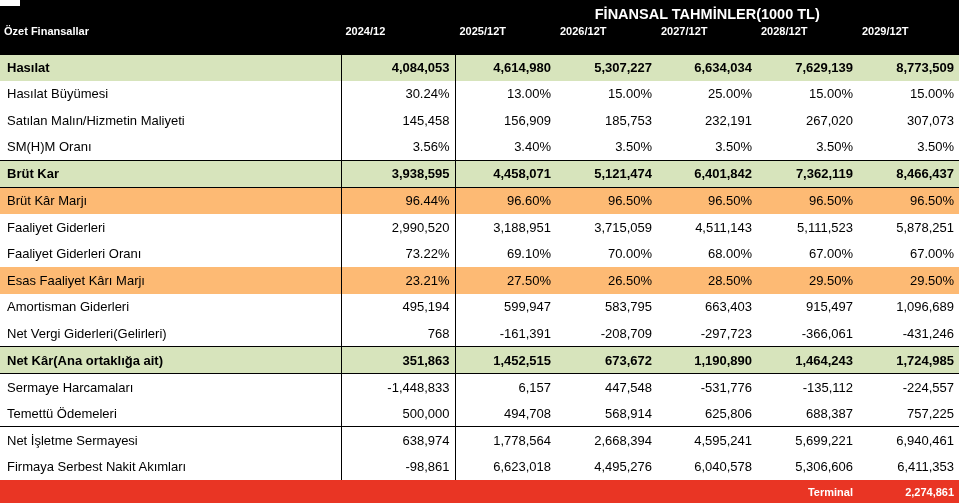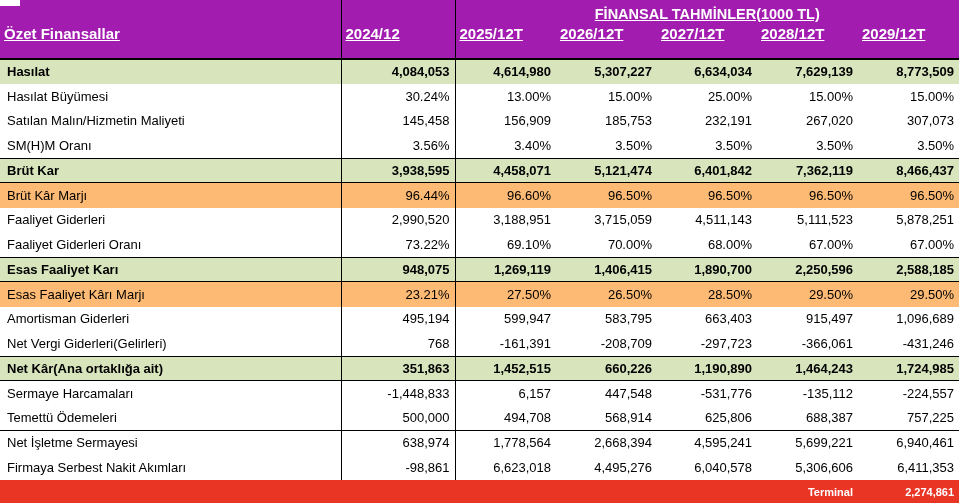--- a/index.html
+++ b/index.html
@@ -2,25 +2,25 @@
 <html><head>
 <meta charset="utf-8">
 <style>
   html,body{margin:0;padding:0;background:#ffffff;}
   body{width:960px;height:504px;overflow:hidden;font-family:"Liberation Sans",sans-serif;}
   .sheet{position:relative;width:960px;height:504px;background:#ffffff;}
   .corner-notch{position:absolute;left:0;top:0;width:20px;height:6px;background:#ffffff;z-index:5;}
   table{border-collapse:collapse;table-layout:fixed;width:959px;height:503px;}
   th,td{margin:0;white-space:nowrap;overflow:hidden;}
   
-  thead th{background:#a21caf;color:#ffffff;font-weight:bold;vertical-align:bottom;text-decoration:underline;}
+  thead th{background:#000000;color:#ffffff;font-weight:bold;vertical-align:bottom;}
   thead tr.title-row{height:25px;}
   thead tr.title-row th{vertical-align:middle;font-size:14.5px;text-align:center;padding:2px 0 0 0;}
   thead tr.cols-row{height:22px;}
-  thead tr.cols-row th{font-size:15px;text-align:left;padding:0 0 16px 4px;border-bottom:2px solid #000;}
+  thead tr.cols-row th{font-size:11px;text-align:left;padding:0 0 16px 4px;border-bottom:2px solid #000;}
   thead th.lblh{padding-left:7px;}
   
   .c0{border-right:1.5px solid #000;}
   .c1{border-right:1.5px solid #000;}
   
   tbody tr{height:21px;}
   tbody td{font-size:13px;color:#000;text-align:right;padding:0 5px 0 0;}
   tbody td.lbl{text-align:left;padding:0 2px 0 7px;}
   tbody td.lbl.ind{padding-left:52px;}
   tr.band td{background:#D7E4BC;font-weight:bold;}
@@ -129,29 +129,20 @@
         </tr>
         <tr class="plain">
           <td class="lbl c0">Faaliyet Giderleri Oranı</td>
           <td class="c1">73.22%</td>
           <td>69.10%</td>
           <td>70.00%</td>
           <td>68.00%</td>
           <td>67.00%</td>
           <td>67.00%</td>
         </tr>
-        <tr class="band bt bb">
-          <td class="lbl c0">Esas Faaliyet Karı</td>
-          <td class="c1">948,075</td>
-          <td>1,269,119</td>
-          <td>1,406,415</td>
-          <td>1,890,700</td>
-          <td>2,250,596</td>
-          <td>2,588,185</td>
-        </tr>
         <tr class="blue">
           <td class="lbl c0">Esas Faaliyet Kârı Marjı</td>
           <td class="c1">23.21%</td>
           <td>27.50%</td>
           <td>26.50%</td>
           <td>28.50%</td>
           <td>29.50%</td>
           <td>29.50%</td>
         </tr>
         <tr class="plain">
@@ -169,21 +160,21 @@
           <td>-161,391</td>
           <td>-208,709</td>
           <td>-297,723</td>
           <td>-366,061</td>
           <td>-431,246</td>
         </tr>
         <tr class="band bt bb">
           <td class="lbl c0">Net Kâr(Ana ortaklığa ait)</td>
           <td class="c1">351,863</td>
           <td>1,452,515</td>
-          <td>660,226</td>
+          <td>673,672</td>
           <td>1,190,890</td>
           <td>1,464,243</td>
           <td>1,724,985</td>
         </tr>
         <tr class="plain">
           <td class="lbl c0">Sermaye Harcamaları</td>
           <td class="c1">-1,448,833</td>
           <td>6,157</td>
           <td>447,548</td>
           <td>-531,776</td>

